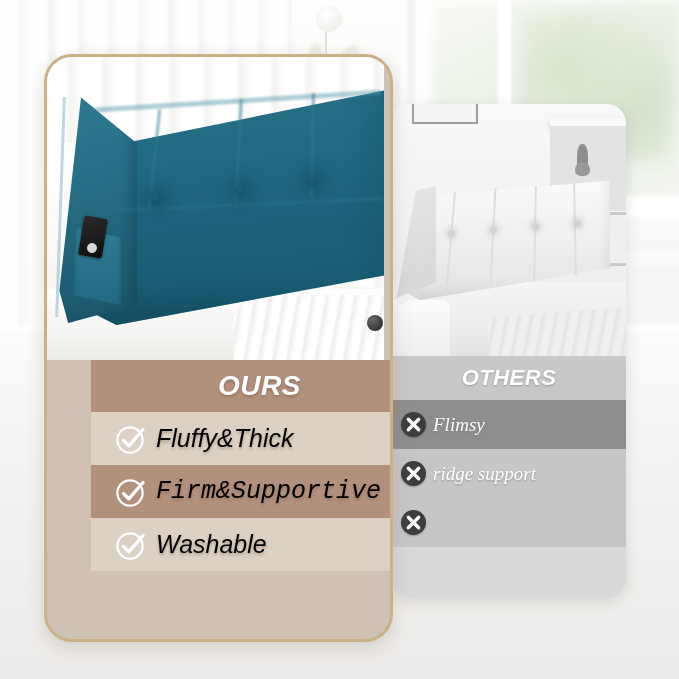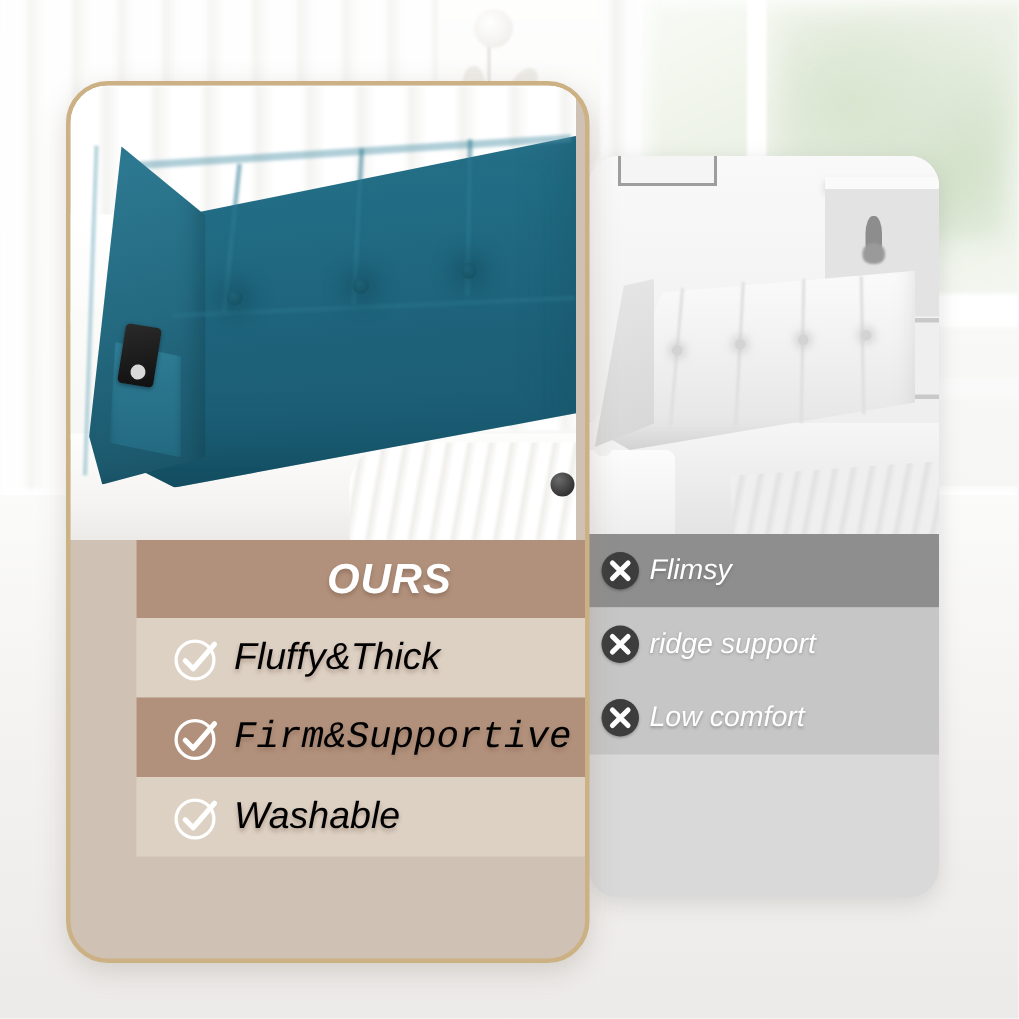--- a/index.html
+++ b/index.html
@@ -86,21 +86,21 @@
     clip-path:polygon(52% 4%, 100% 0%, 100% 86%, 6% 100%);}
   .pr-tuft{position:absolute;width:7px;height:7px;border-radius:50%;background:#d3d3d3;
     box-shadow:0 0 5px 3px rgba(205,205,205,.6);}
   .pr-seam{position:absolute;width:2px;background:#dedede;filter:blur(.6px);}
 
   .pr-table{position:absolute;left:0;top:252px;width:234px;height:242px;}
   .pr-row{position:relative;display:flex;align-items:center;box-sizing:border-box;}
   .pr-header{height:44px;justify-content:center;background:#c8c8c8;}
   .pr-header-text{font-style:italic;font-weight:bold;font-size:22px;color:#ffffff;letter-spacing:.5px;
     text-shadow:0 1px 2px rgba(110,110,110,.5);}
-  .pr-item{height:49px;padding-left:9px;}
+  .pr-item{height:49px;padding-left:9px;font-family:Liberation Serif, serif;}
   .pr-item.dark{background:#8e8e8e;}
   .pr-item.light{background:#c6c6c6;}
   .x-icon{flex:0 0 auto;width:25px;height:25px;border-radius:50%;background:#3d3d3d;
     display:flex;align-items:center;justify-content:center;margin-right:7px;
     box-shadow:0 1px 2px rgba(0,0,0,.25);}
   .x-icon svg{display:block;}
   .pr-label{font-style:italic;font-size:19px;color:#ffffff;white-space:nowrap;
     text-shadow:0 1px 2px rgba(90,90,90,.45);}
 
   
@@ -213,20 +213,23 @@
         <div class="pr-seam" style="left:140px;top:8px;height:96px;transform:rotate(1deg);"></div>
         <div class="pr-seam" style="left:180px;top:6px;height:92px;transform:rotate(-1deg);"></div>
         <div class="pr-tuft" style="left:54px;top:52px;"></div>
         <div class="pr-tuft" style="left:96px;top:48px;"></div>
         <div class="pr-tuft" style="left:138px;top:45px;"></div>
         <div class="pr-tuft" style="left:180px;top:42px;"></div>
       </div>
     </div>
 
     <div class="pr-table">
+      <div class="pr-row pr-header">
+        <span class="pr-header-text">OTHERS</span>
+      </div>
 
       <div class="pr-row pr-item dark">
         <span class="x-icon">
           <svg width="25" height="25" viewBox="0 0 25 25">
             <path d="M7.3 7.3 L17.7 17.7 M17.7 7.3 L7.3 17.7" stroke="#ffffff" stroke-width="3.4" stroke-linecap="round"></path>
           </svg>
         </span>
         <span class="pr-label">Flimsy</span>
       </div>
 
@@ -239,21 +242,20 @@
         <span class="pr-label">ridge support</span>
       </div>
 
 
       <div class="pr-row pr-item light">
         <span class="x-icon">
           <svg width="25" height="25" viewBox="0 0 25 25">
             <path d="M7.3 7.3 L17.7 17.7 M17.7 7.3 L7.3 17.7" stroke="#ffffff" stroke-width="3.4" stroke-linecap="round"></path>
           </svg>
         </span>
-        <span class="pr-label">Low comfort</span>
       </div>
     </div>
   </div>
 
   <div class="panel-left">
     <div class="pl-photo">
       <div class="pl-curtain"></div>
       <div class="pl-window-l"></div>
       <div class="pl-winbar"></div>
       <div class="pl-bed"></div>

